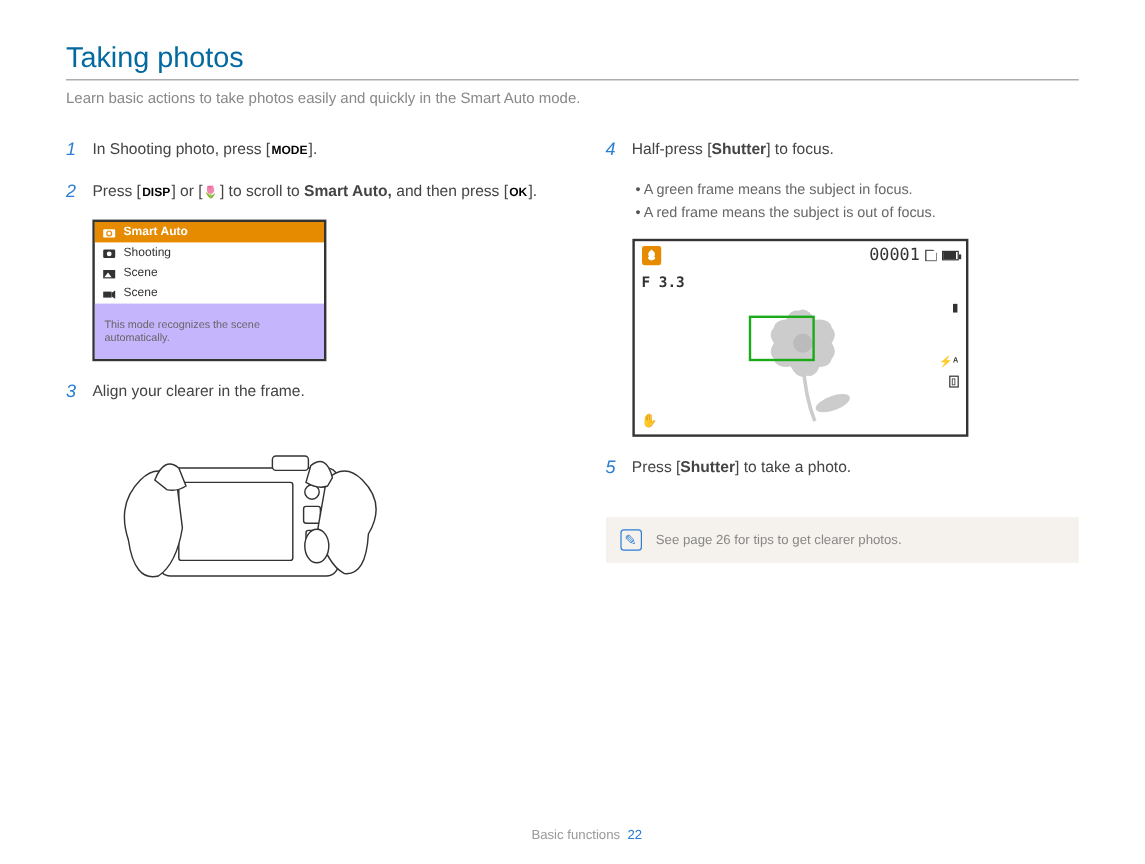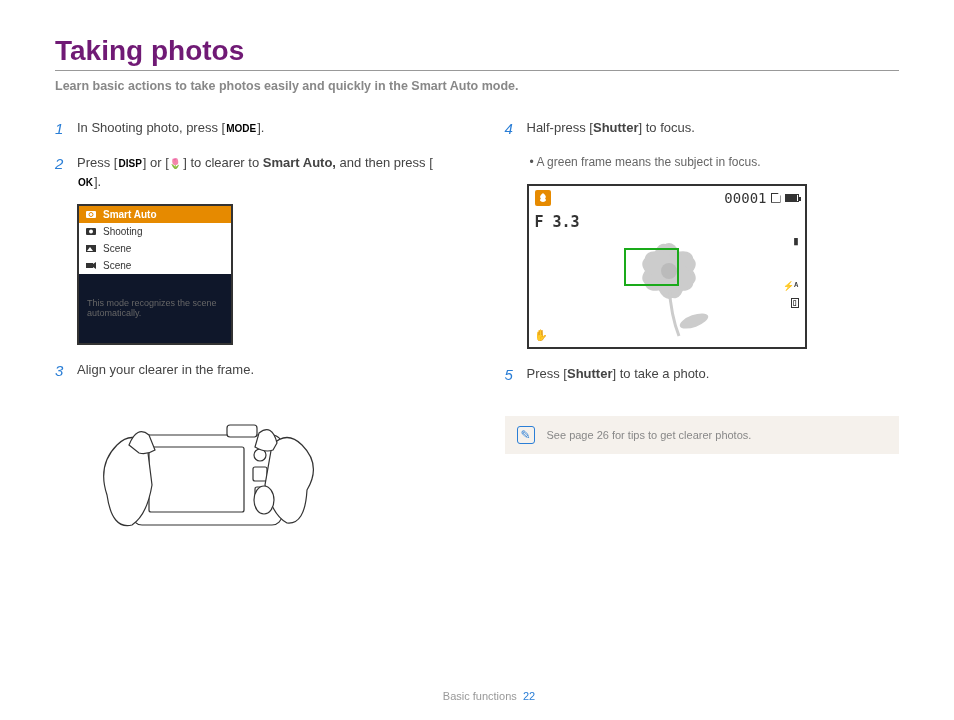--- a/index.html
+++ b/index.html
@@ -7,34 +7,33 @@
       font-family: Arial, Helvetica, sans-serif;
       width: 954px;
       height: 720px;
       background: #fff;
       padding: 35px 55px 20px;
       color: #555;
       font-size: 13px;
       position: relative;
     }
     .title {
-      color: #701a75;
-      font-size: 28px;
-      font-weight: 700;
+      color: #0369a1;
+      font-size: 24px;
+      font-weight: 400;
       margin-bottom: 3px;
     }
     .title-underline {
       border-bottom: 1px solid #999;
       margin-bottom: 8px;
     }
     .subtitle {
       color: #888;
       font-size: 12.5px;
       margin-bottom: 25px;
-      font-weight: bold;
     }
     .columns {
       display: flex;
       gap: 55px;
     }
     .col { flex: 1; }
     .step {
       display: flex;
       gap: 10px;
       margin-bottom: 12px;
@@ -61,43 +60,43 @@
       color: #666;
       line-height: 1.6;
     }
     .bullets li { list-style: none; }
     .bullets li::before { content: "•  "; color: #555; }
 
     
     .menu-shot {
       margin: 8px 0 15px 22px;
       border: 2px solid #333;
-      width: 156px;
+      width: 195px;
       background: #fff;
     }
     .menu-list { font-size: 10px; }
     .menu-item {
       display: flex;
       align-items: center;
       gap: 6px;
       padding: 3px 6px;
       color: #333;
     }
     .menu-item.sel {
       background: #e68a00;
       color: #fff;
       font-weight: bold;
     }
     .menu-icon {
       width: 12px; height: 10px;
       display: inline-block;
     }
     .menu-desc {
-      background: #0f172a;
-      padding: 24px 8px;
+      background: #c4b5fd;
+      padding: 12px 8px;
       font-size: 9px;
       color: #666;
       line-height: 1.2;
     }
 
     
     .camera-illust {
       margin: 10px 0 0 22px;
       width: 260px;
       height: 160px;
@@ -149,21 +148,21 @@
       left: 70px; top: 40px;
       width: 140px; height: 115px;
     }
     .side-icons {
       position: absolute;
       right: 6px;
       font-size: 9px;
       font-weight: bold;
       color: #333;
     }
-    .lcd-f { position: absolute; top: 27px; left: 6px; font-family: monospace; font-size: 15px; font-weight: bold; color:#333; }
+    .lcd-f { position: absolute; top: 27px; left: 6px; font-family: monospace; font-size: 12px; font-weight: bold; color:#333; }
     .lcd-hand { position: absolute; bottom: 5px; left: 6px; font-size: 11px; color:#333; }
 
     
     .note-box {
       display: flex;
       align-items: center;
       gap: 12px;
       background: #f5f1ec;
       padding: 10px 12px;
       margin-top: 30px;
@@ -203,21 +202,21 @@
     <div class="step">
       <span class="step-num">1</span>
       <span class="step-text">
         <span>In Shooting photo, press [</span><span class="btn-label">MODE</span><span>].</span>
       </span>
     </div>
 
     <div class="step">
       <span class="step-num">2</span>
       <span class="step-text">
-        <span>Press [</span><span class="btn-label">DISP</span><span>] or [</span><span class="btn-label">🌷</span><span>] to clearer to </span><strong>Smart Auto,</strong><span> and then press [</span><span class="btn-label">OK</span><span>].</span>
+        <span>Press [</span><span class="btn-label">DISP</span><span>] or [</span><span class="btn-label">🌷</span><span>] to scroll to </span><strong>Smart Auto,</strong><span> and then press [</span><span class="btn-label">OK</span><span>].</span>
       </span>
     </div>
 
     <div class="menu-shot">
       <div class="menu-list">
         <div class="menu-item sel">
           <span class="menu-icon">
             <svg viewBox="0 0 12 10">
                 <rect x="1" y="2" width="10" height="7" rx="1" fill="#fff"></rect>
                 <circle cx="6" cy="5.5" r="2" fill="none" stroke="#e68a00" stroke-width="1"></circle>
@@ -284,20 +283,21 @@
   <div class="col">
 
     <div class="step">
       <span class="step-num">4</span>
       <span class="step-text">
         <span>Half-press [</span><strong>Shutter</strong><span>] to focus.</span>
       </span>
     </div>
     <ul class="bullets">
       <li>A green frame means the subject in focus.</li>
+      <li>A red frame means the subject is out of focus.</li>
     </ul>
 
     <div class="lcd-shot">
       <div class="lcd-topicons">
         <span class="orange-sq">
           <svg width="12" height="12" viewBox="0 0 12 12">
               <path d="M6,1 C8,3 10,4 8,7 C10,7 9,10 6,10 C3,10 2,7 4,7 C2,4 4,3 6,1 Z" fill="#fff"></path>
             </svg>
         </span>
       </div>

